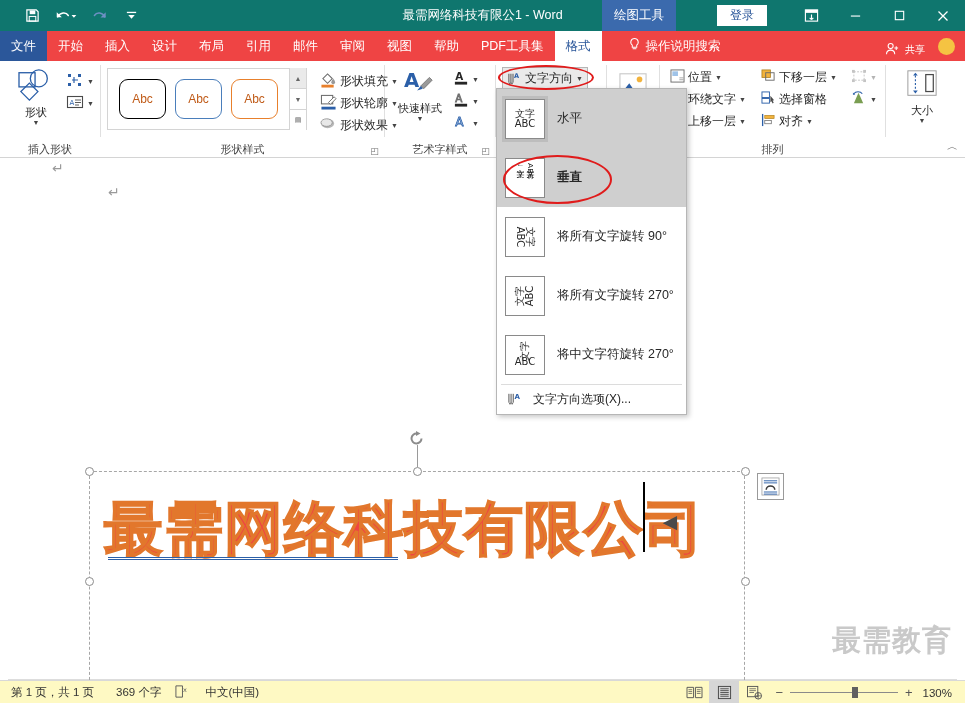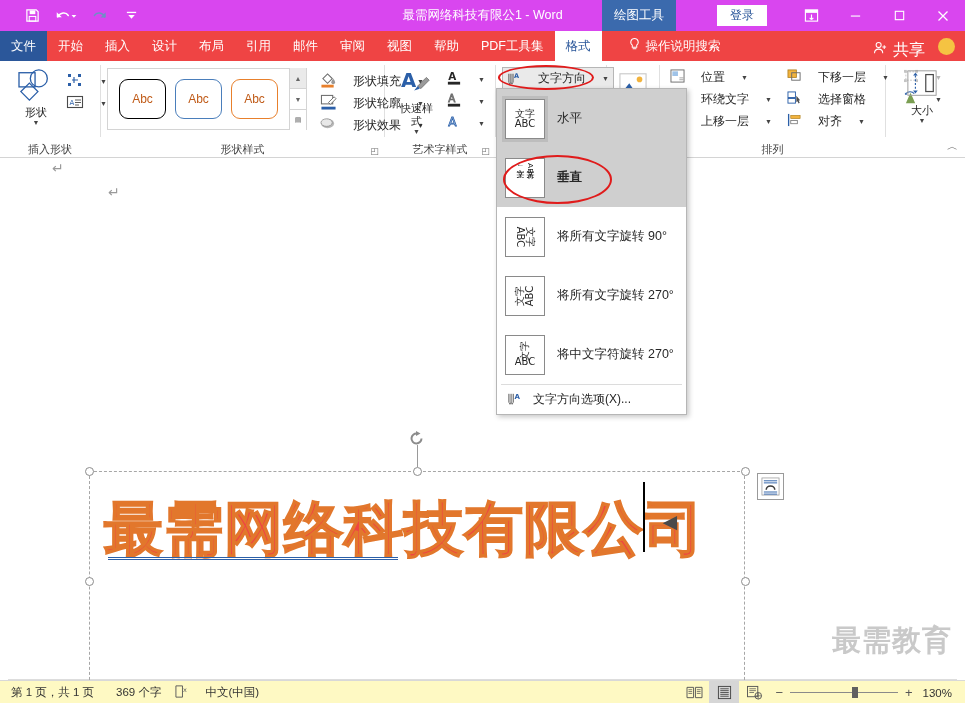--- a/index.html
+++ b/index.html
@@ -8,21 +8,21 @@
     width:965px; height:703px;
     font-family:"Liberation Sans","DejaVu Sans",sans-serif;
     font-size:12px; color:#262626;
     background:#ffffff; overflow:hidden;
     position:relative;
     -webkit-font-smoothing:antialiased;
   }
 
   
   .titlebar{
-    height:31px; background:#d946ef; color:#ffffff;
+    height:31px; background:#0f766e; color:#ffffff;
     display:flex; align-items:center; position:relative;
   }
   .qat{ display:flex; align-items:center; padding-left:22px; gap:11px; }
   .qat-btn{ width:20px; height:20px; display:flex; align-items:center;
     justify-content:center; cursor:pointer; }
   .qat-btn svg{ display:block; }
   .title-text{
     position:absolute; left:0; right:0; text-align:center;
     font-size:12.5px; color:#ffffff; pointer-events:none;
   }
@@ -51,21 +51,21 @@
     font-size:12.5px; cursor:pointer; white-space:nowrap;
   }
   .tab.file{ background:#2b579a; }
   .tab.active{ background:#ffffff; color:#2b579a; }
   .tell-me{
     display:flex; align-items:center; gap:5px; padding:0 26px;
     font-size:12.5px; cursor:pointer; color:#ffffff;
   }
   .share{
     position:absolute; right:40px; top:4px; height:30px;
-    display:flex; align-items:center; gap:5px; font-size:16px;
+    display:flex; align-items:center; gap:5px; font-size:10px;
     cursor:pointer;
   }
   .smiley{ position:absolute; right:10px; top:7px; width:17px; height:17px;
     border-radius:50%; background:#f5c342; }
 
   
   .ribbon{
     height:97px; background:#ffffff; border-bottom:1px solid #d4d4d4;
     display:flex; position:relative;
   }
@@ -83,21 +83,21 @@
 
   .bigbtn{
     display:flex; flex-direction:column; align-items:center;
     padding:2px 6px; cursor:pointer; width:54px;
   }
   .bigbtn .lbl{ font-size:11px; color:#262626; margin-top:1px;
     text-align:center; line-height:13px; }
   .caret{ font-size:7px; color:#444; line-height:7px; margin-top:0px; }
 
   .smallbtn{
-    display:flex; align-items:center; gap:16px; height:22px;
+    display:flex; align-items:center; gap:3px; height:22px;
     padding:0 4px; cursor:pointer; font-size:12px; color:#262626;
     white-space:nowrap;
   }
   .smallbtn.disabled{ color:#b4b4b4; }
   .col{ display:flex; flex-direction:column; }
 
   
   .shapegal{ display:flex; border:1px solid #d4d4d4; height:62px;
     align-items:center; background:#fff; }
   .sg-items{ display:flex; gap:9px; padding:0 11px; }

